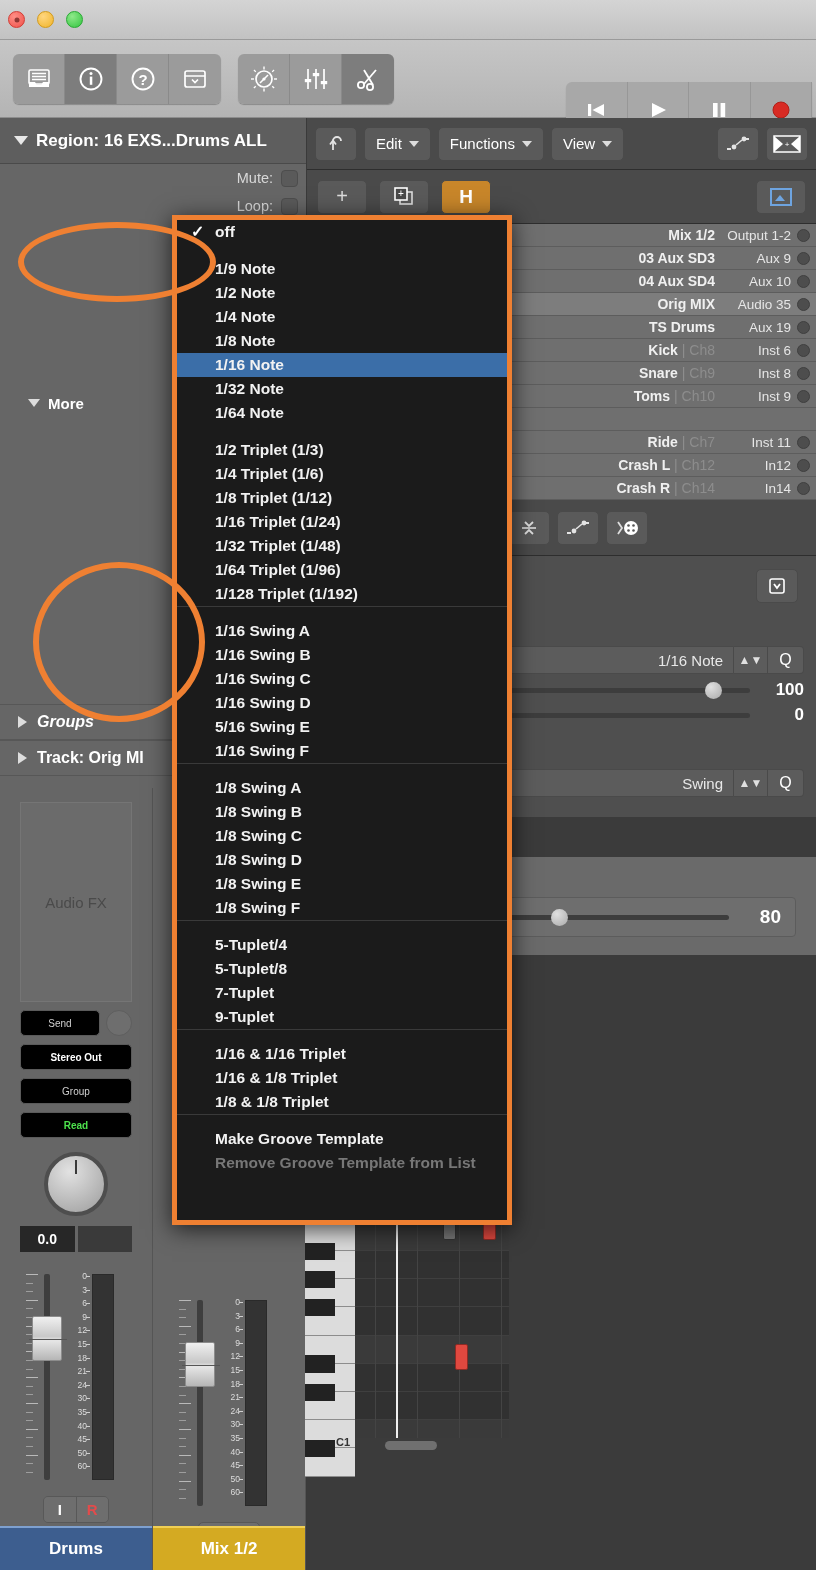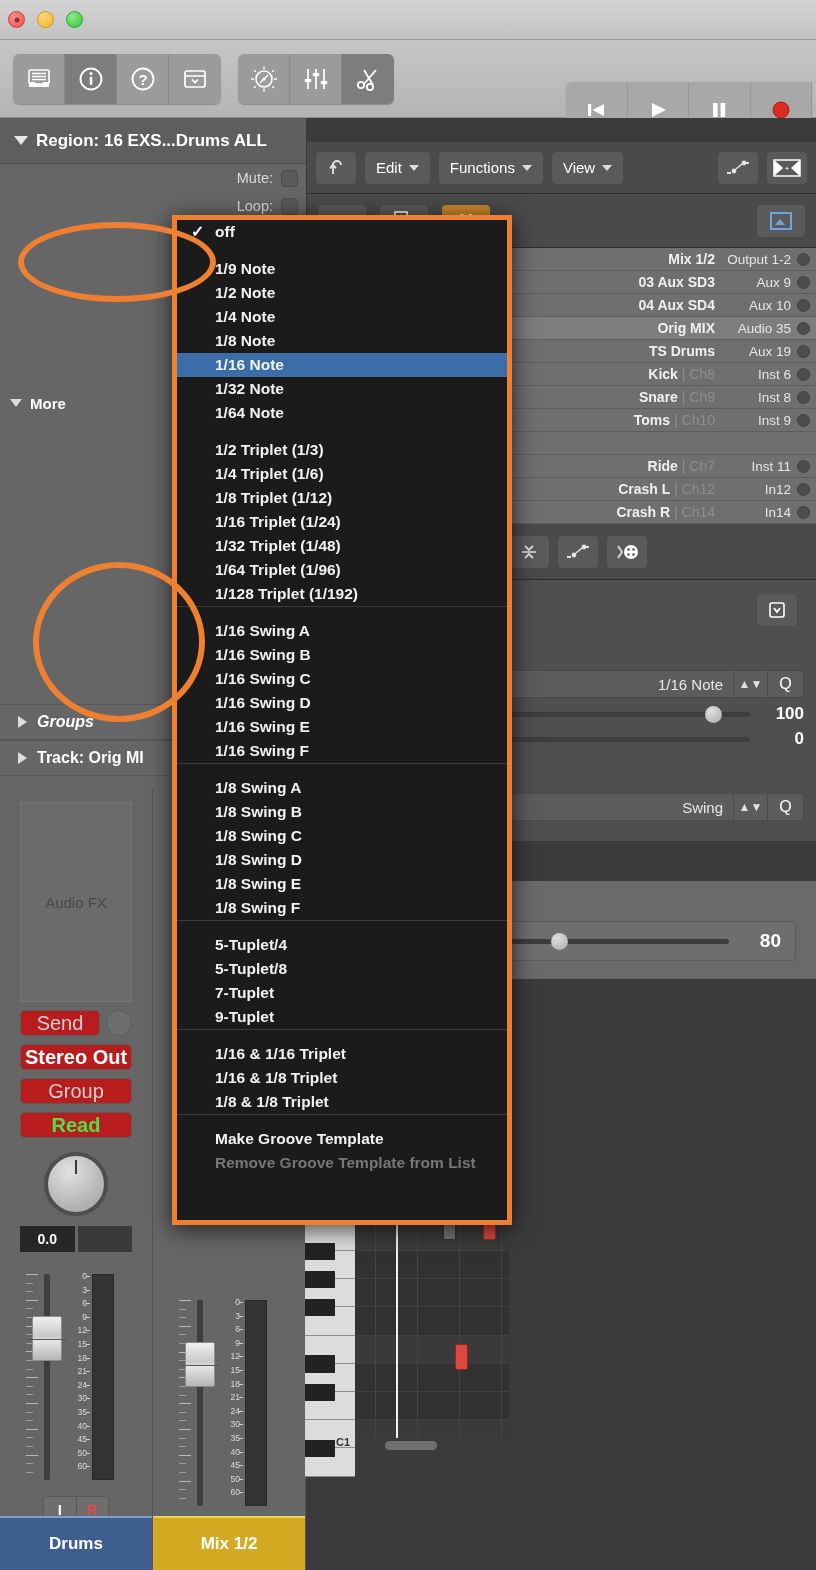--- a/index.html
+++ b/index.html
@@ -52,33 +52,33 @@
     color:#fff; font-size:17px; font-weight:bold;
   }
   .disc { width:0;height:0;border-left:7px solid transparent;border-right:7px solid transparent;border-top:9px solid #e8e8e8;}
 
   .prow { height:28px; display:flex; align-items:center; justify-content:flex-end;
           padding-right:8px; color:#d8d8d8; font-size:14.5px; position:relative; }
   .prow .lbl { text-align:right; white-space:nowrap; }
   .prow .chk { width:17px;height:17px;border-radius:4px;background:#5a5a5a;border:1px solid #4d4d4d; margin-left:8px;}
   .prow .stepper { margin-left:6px; color:#9a9a9a; font-size:11px; line-height:1;}
   .dim { color:#8f8f8f; }
-  .morehdr { display:flex; align-items:center; gap:8px; padding-left:10px; height:30px; color:#fff; font-size:15px; font-weight:bold;}
+  .morehdr { display:flex; align-items:center; gap:8px; padding-left:28px; height:30px; color:#fff; font-size:15px; font-weight:bold;}
   .morehdr .tri { width:0;height:0;border-left:6px solid transparent;border-right:6px solid transparent;border-top:8px solid #ddd;}
   .sechdr { display:flex; align-items:center; gap:10px; padding-left:18px; height:36px;
             color:#fff; font-size:16px; font-weight:bold; border-top:1px solid #575757; border-bottom:1px solid #575757;}
   .sechdr .tri { width:0;height:0;border-top:6px solid transparent;border-bottom:6px solid transparent;border-left:9px solid #ddd;}
 
   
   #chanstrips { position:absolute; left:0; top:670px; width:307px; height:782px; display:flex; }
   .strip { width:153px; border-right:1px solid #555; position:relative; padding-top:14px; }
   .fxbox { margin:0 20px; height:200px; border:1px solid #757575; background:#6b6b6b;
            display:flex; align-items:center; justify-content:center; color:#4a4a4a; font-size:15px;}
-  .sbtn { margin:8px 20px 0; height:26px; border-radius:5px; background:#b91c1c; border:1px solid #5a5a5a;
-          display:flex; align-items:center; justify-content:center; color:#cfcfcf; font-size:20px;}
+  .sbtn { margin:8px 20px 0; height:26px; border-radius:5px; background:#000000; border:1px solid #5a5a5a;
+          display:flex; align-items:center; justify-content:center; color:#cfcfcf; font-size:10px;}
   .sbtn.bold { color:#fff; font-weight:bold; }
   .sbtn.read { color:#4de04d; font-weight:bold; }
   .sendrow { display:flex; align-items:center; margin:8px 20px 0; gap:6px;}
   .sendrow .sbtn { margin:0; flex:1; }
   .knobdot { width:26px;height:26px;border-radius:50%;background:#6e6e6e;border:1px solid #5e5e5e;}
   .knob { width:64px;height:64px;border-radius:50%;margin:14px auto 0;
           background:radial-gradient(circle at 38% 28%,#e2e2e2,#9c9c9c);
           border:4px solid #4e4e4e; position:relative;}
   .knob::after{content:"";position:absolute;left:50%;top:4px;width:2px;height:14px;background:#3a3a3a;transform:translateX(-50%);}
   .valrow { display:flex; margin:10px 20px 0; gap:3px; }
@@ -100,30 +100,30 @@
   .scale i { position:absolute; right:0; width:4px; height:1px; background:#cfcfcf;}
   .meter { position:absolute; left:92px; top:6px; width:22px; height:206px; background:#333; border:1px solid #2a2a2a;}
   .btnrow { display:flex; gap:6px; justify-content:center; margin-top:8px; }
   .mini { width:46px;height:27px;border-radius:5px;background:#6e6e6e;border:1px solid #585858;
           display:flex;align-items:center;justify-content:center;color:#fff;font-size:15px;font-weight:bold;}
   .mini.cyan { background:#63c6cf; color:#fff; }
   .mini.wide { width:62px; font-size:14px;}
   .irbox { display:flex; margin:0 auto; width:66px; height:27px; border-radius:5px; overflow:hidden; border:1px solid #585858;}
   .irbox div{flex:1;display:flex;align-items:center;justify-content:center;background:#6e6e6e;color:#fff;font-size:15px;font-weight:bold;}
   .irbox div.red{color:#e24b4b;border-left:1px solid #585858;}
-  .namebar { position:absolute; bottom:0; left:0; width:100%; height:54px;
+  .namebar { position:absolute; bottom:0; left:0; width:100%; height:44px;
              display:flex; align-items:center; justify-content:center; font-size:17px; font-weight:bold;}
   .namebar.blue { background:#3d5e8f; color:#fff; border-top:2px solid #7ea0cf;}
   .namebar.gold { background:#d4aa22; color:#fff; border-top:2px solid #f0cf55;}
 
   
   #right { position:absolute; left:307px; top:118px; width:509px; height:1452px; background:#3b3b3b; }
 
   .menubar { height:52px; background:#4a4a4a; border-bottom:1px solid #2e2e2e;
-             display:flex; align-items:center; padding:0 8px; gap:7px;margin-top:24px;}
+             display:flex; align-items:center; padding:0 8px; gap:7px;}
   .mbtn { height:34px; border-radius:5px; background:#5a5a5a; border:1px solid #4a4a4a;
           display:flex; align-items:center; gap:7px; padding:0 11px; color:#fff; font-size:15px; }
   .mbtn.sq { width:42px; padding:0; justify-content:center; }
   .chev { width:0;height:0;border-left:5px solid transparent;border-right:5px solid transparent;border-top:6px solid #ddd;}
   .menubar .spacer { flex:1; }
 
   .toolbar2 { height:54px; background:#4a4a4a; border-bottom:1px solid #2e2e2e;
               display:flex; align-items:center; padding:0 10px; gap:12px;}
   .tb { width:50px;height:34px;border-radius:5px;background:#5a5a5a;border:1px solid #4a4a4a;
         display:flex;align-items:center;justify-content:center;color:#ddd;font-size:20px;}
@@ -1054,21 +1054,21 @@
     <div class="mi">
       <span>1/16 Swing B</span>
     </div>
     <div class="mi">
       <span>1/16 Swing C</span>
     </div>
     <div class="mi">
       <span>1/16 Swing D</span>
     </div>
     <div class="mi">
-      <span>1/16 Swing E</span>
+      <span>5/16 Swing E</span>
     </div>
     <div class="mi">
       <span>1/16 Swing F</span>
     </div>
     <div class="msep line"></div>
     <div class="mi">
       <span>1/8 Swing A</span>
     </div>
     <div class="mi">
       <span>1/8 Swing B</span>

